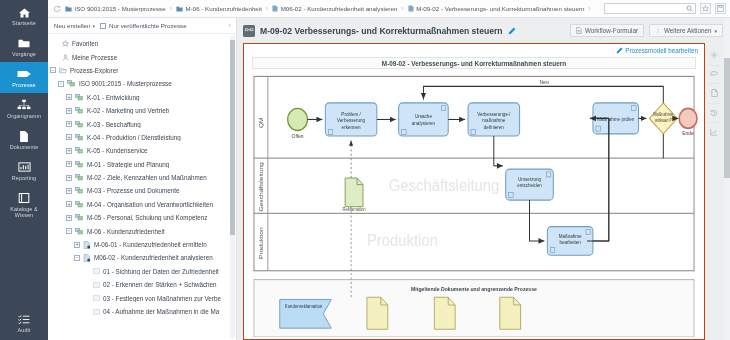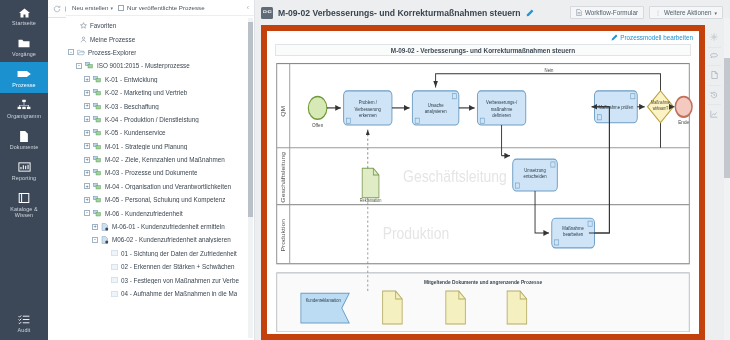--- a/index.html
+++ b/index.html
@@ -28,21 +28,21 @@
     color: #cfd6de;
     cursor: pointer;
   }
   .rail-item.active { background: #1b91d0; color: #fff; }
   .rail-ico { height: 15px; display: flex; align-items: center; justify-content: center; }
   .rail-ico svg { display: block; }
   .rail-label { font-size: 5.4px; letter-spacing: .1px; margin-top: 1px; line-height: 1.1; }
   .rail-spacer { flex: 1 1 auto; }
 
   
-  .main { flex: 1 1 auto; display: flex; flex-direction: row; min-width: 0; }
+  .main { flex: 1 1 auto; display: flex; flex-direction: column; min-width: 0; }
   .crumbbar {
     height: 18px; flex: 0 0 18px;
     background: #fdfdfd;
     border-bottom: 1px solid #dfe3e8;
     display: flex; align-items: center;
     padding: 0 4px 0 5px;
     gap: 4px;
     overflow: hidden;
     white-space: nowrap;
   }
@@ -128,21 +128,21 @@
   .chead-spacer { flex: 1 1 auto; }
   .hbtn {
     height: 13px; border: 1px solid #d6dade; background: #f4f6f7;
     display: flex; align-items: center; gap: 3px; padding: 0 5px;
     font-size: 6.3px; color: #55606b; border-radius: 1px; cursor: pointer; white-space: nowrap;
   }
 
   .canvas-wrap { flex: 1 1 auto; position: relative; margin: 0 7px 0 6px; min-height: 0; }
   .canvas {
     position: absolute; inset: 0 18px 0 0;
-    background: #fff; border: 6px solid #c2410c;
+    background: #fff; border: 1px solid #c2410c;
     overflow: hidden;
     padding-left: 20px;
   }
   .edit-link {
     position: absolute; right: 6px; top: 3px;
     font-size: 6.3px; color: #1b91d0; display: flex; align-items: center; gap: 2.5px; cursor: pointer; z-index: 5;
   }
   .model-title {
     position: absolute; left: 8px; right: 8px; top: 13px; height: 12px;
     border: 1px solid #e2e5e8; background: #fafbfb;

